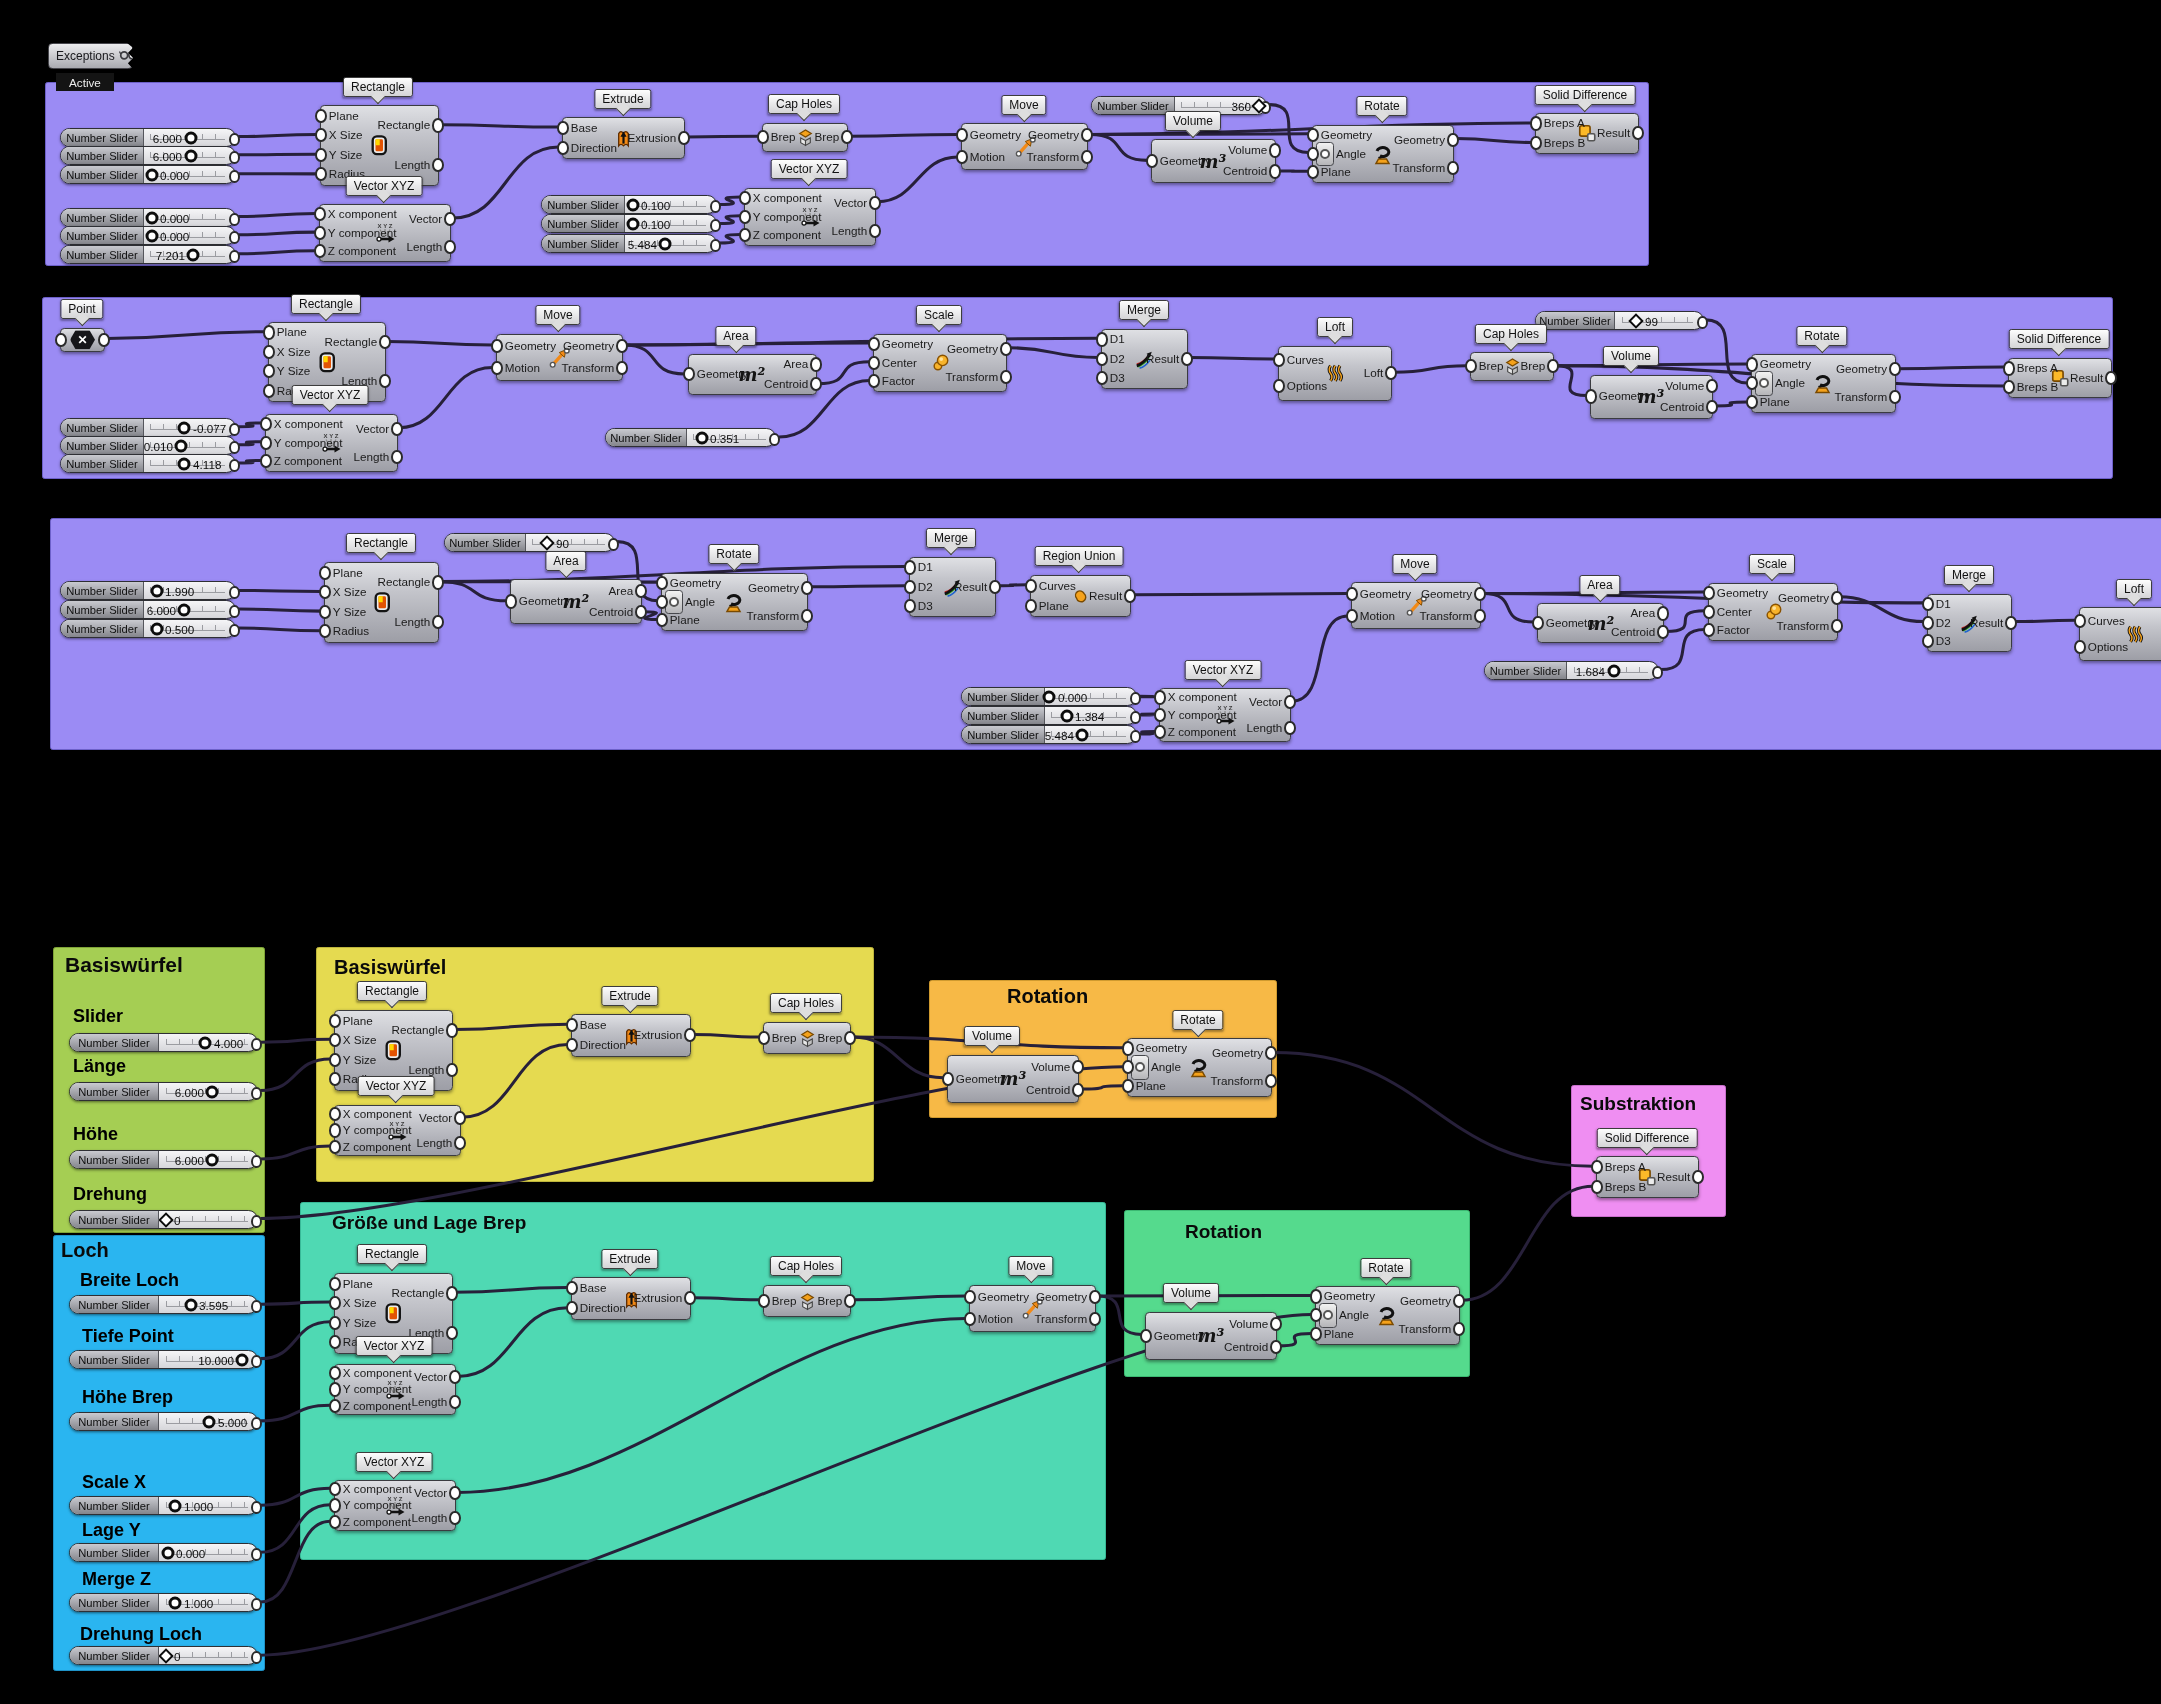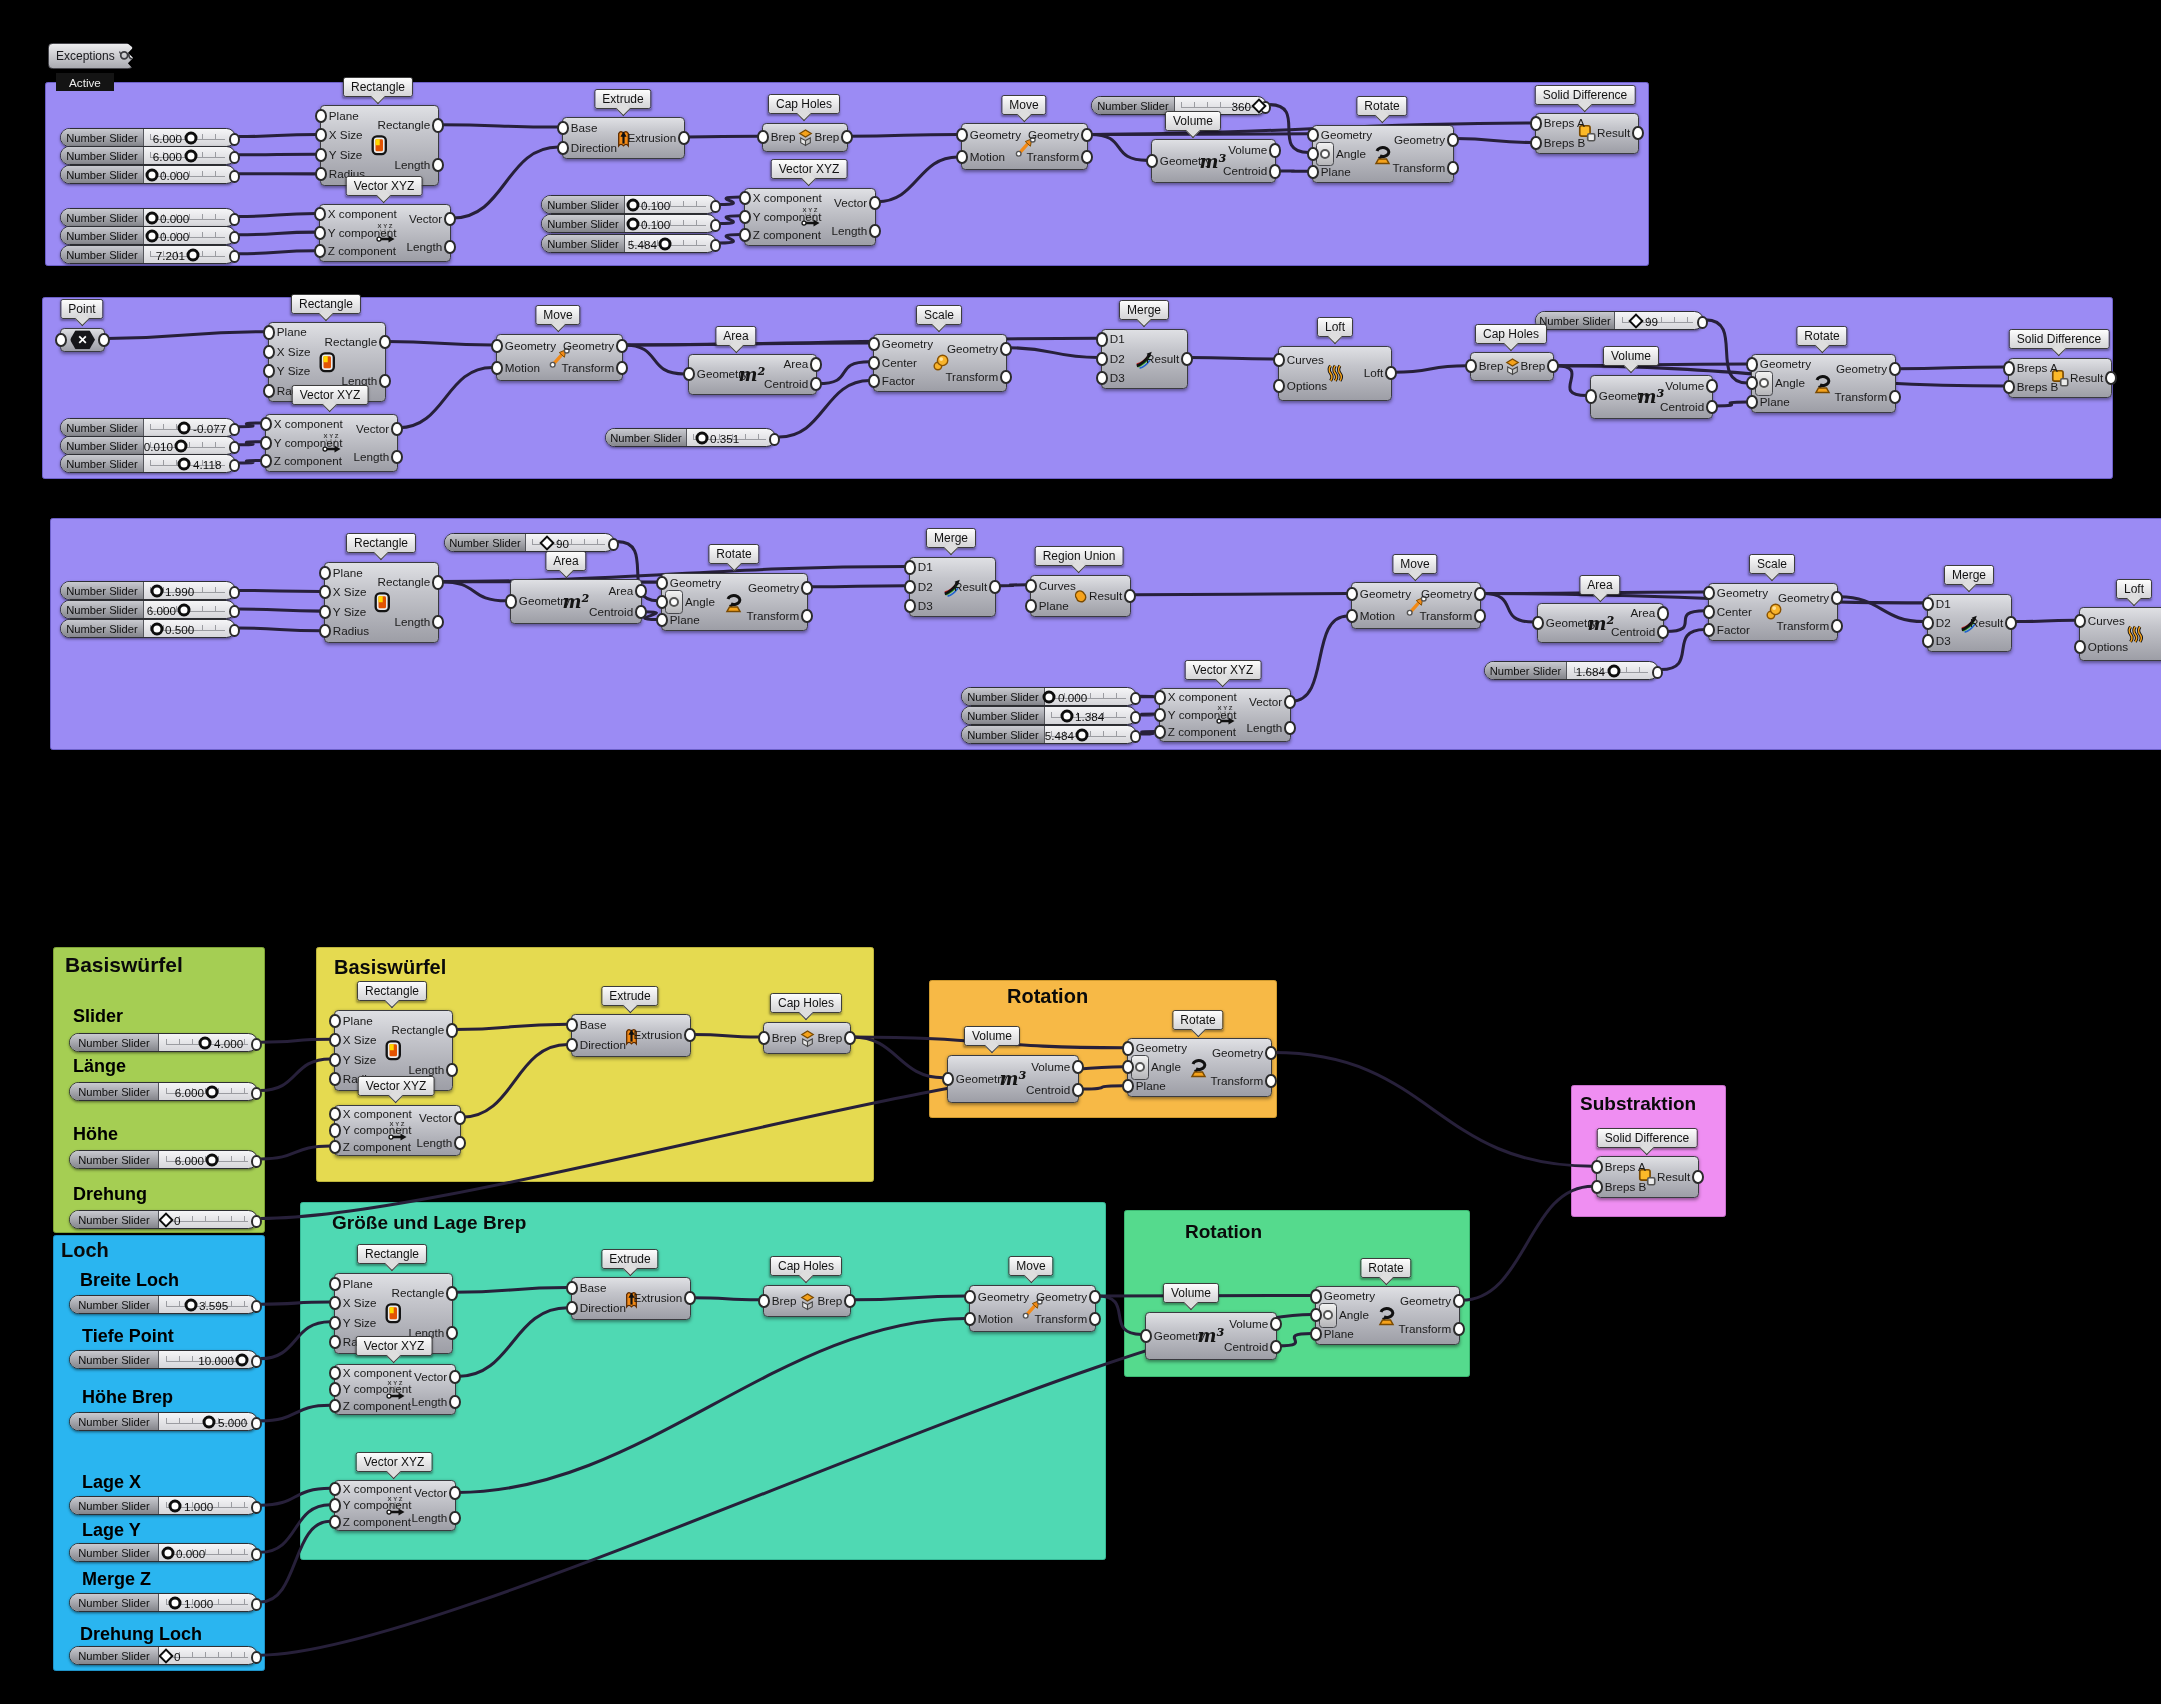--- a/index.html
+++ b/index.html
@@ -85,21 +85,21 @@
     <div class="group-title" style="left: 332px; top: 1212px; font-size: 19px;">Größe und Lage Brep</div>
     <div class="group" style="left: 1124px; top: 1210px; width: 344px; height: 165px; background: rgb(85, 218, 141); border: 1.3px solid rgb(60, 184, 114);"></div>
     <div class="group-title" style="left: 1185px; top: 1221px; font-size: 19px;">Rotation</div>
     <div class="sec-label" style="left: 73px; top: 1006px; font-size: 18px;">Slider</div>
     <div class="sec-label" style="left: 73px; top: 1056px; font-size: 18px;">Länge</div>
     <div class="sec-label" style="left: 73px; top: 1124px; font-size: 18px;">Höhe</div>
     <div class="sec-label" style="left: 73px; top: 1184px; font-size: 18px;">Drehung</div>
     <div class="sec-label" style="left: 80px; top: 1270px; font-size: 18px;">Breite Loch</div>
     <div class="sec-label" style="left: 82px; top: 1326px; font-size: 18px;">Tiefe Point</div>
     <div class="sec-label" style="left: 82px; top: 1387px; font-size: 18px;">Höhe Brep</div>
-    <div class="sec-label" style="left: 82px; top: 1472px; font-size: 18px;">Lage X</div>
+    <div class="sec-label" style="left: 82px; top: 1472px; font-size: 18px;">Scale X</div>
     <div class="sec-label" style="left: 82px; top: 1520px; font-size: 18px;">Lage Y</div>
     <div class="sec-label" style="left: 82px; top: 1569px; font-size: 18px;">Merge Z</div>
     <div class="sec-label" style="left: 80px; top: 1624px; font-size: 18px;">Drehung Loch</div>
     <svg id="wires" width="2356" height="1704" viewBox="0 0 5450 3942">
       <path d="M551 316 C641.5 316 641.5 311.25 732 311.25" fill="none" stroke="#27203a" stroke-width="7"></path>
       <path d="M551 358 C641.5 358 641.5 356.75 732 356.75" fill="none" stroke="#27203a" stroke-width="7"></path>
       <path d="M551 402 C641.5 402 641.5 402.25 732 402.25" fill="none" stroke="#27203a" stroke-width="7"></path>
       <path d="M551 501 C641 501 641 493.6666666666667 731 493.6666666666667" fill="none" stroke="#27203a" stroke-width="7"></path>
       <path d="M551 543 C641 543 641 537 731 537" fill="none" stroke="#27203a" stroke-width="7"></path>
       <path d="M551 587 C641 587 641 580.3333333333334 731 580.3333333333334" fill="none" stroke="#27203a" stroke-width="7"></path>

